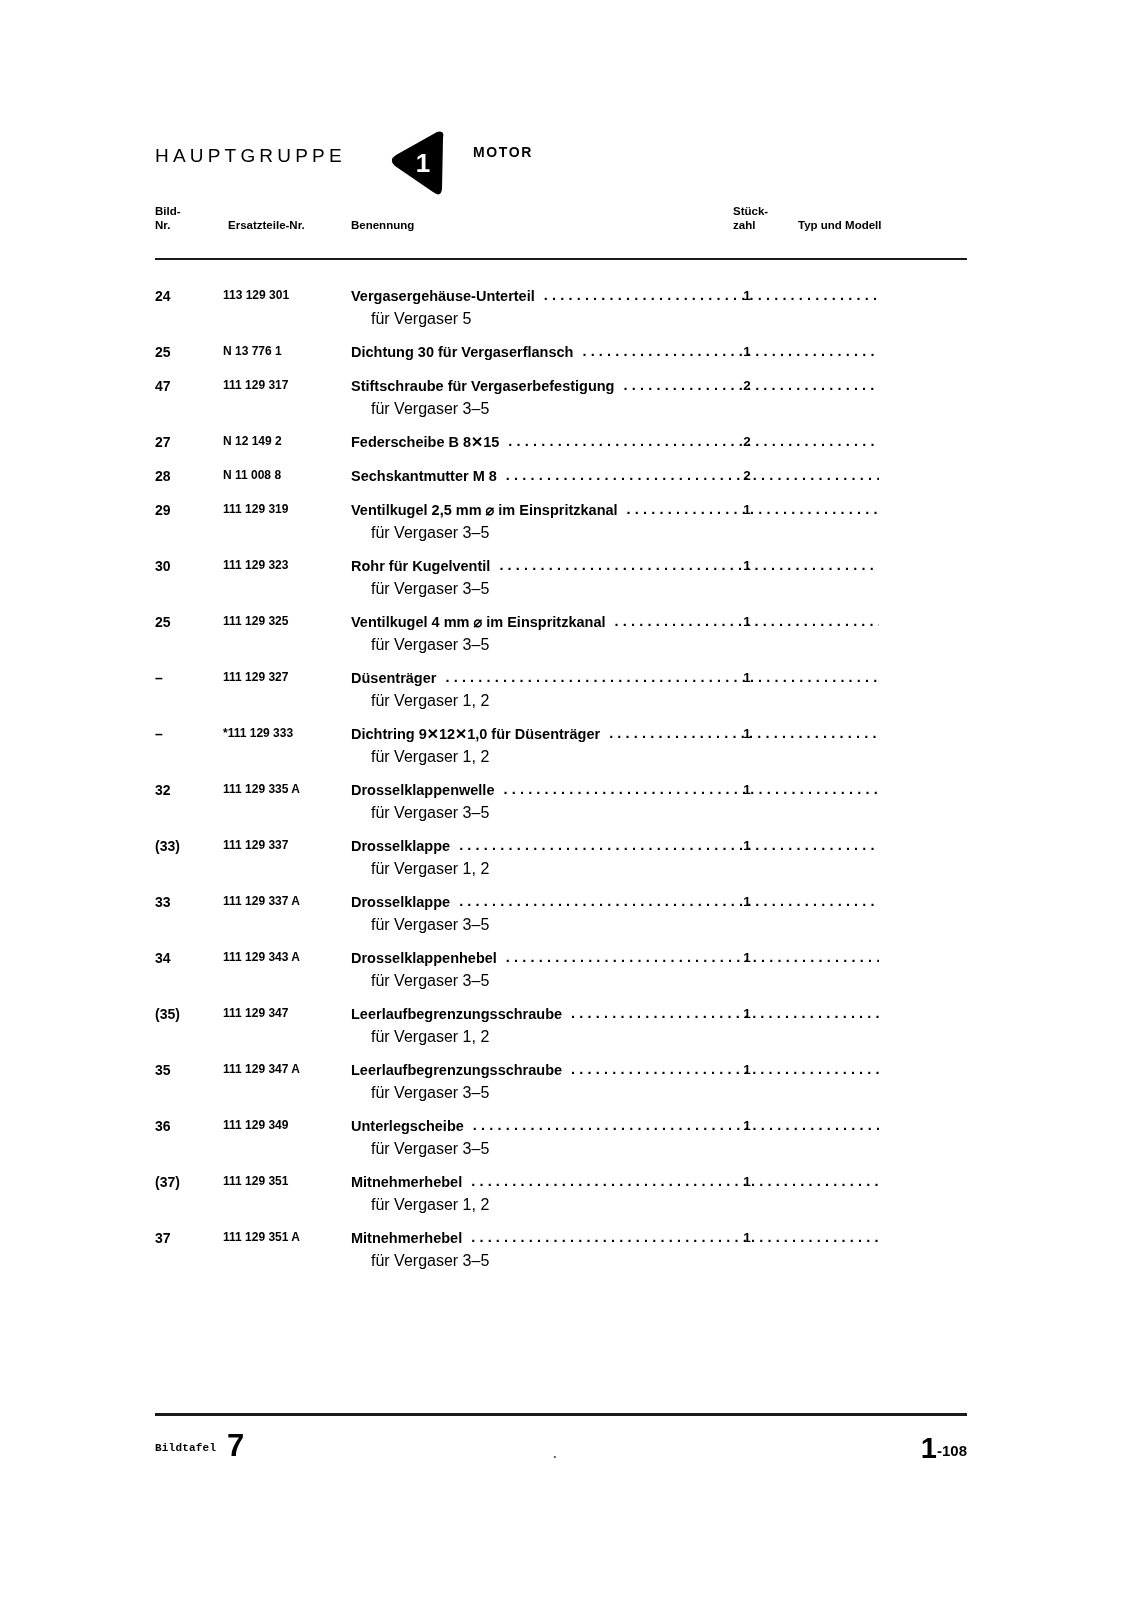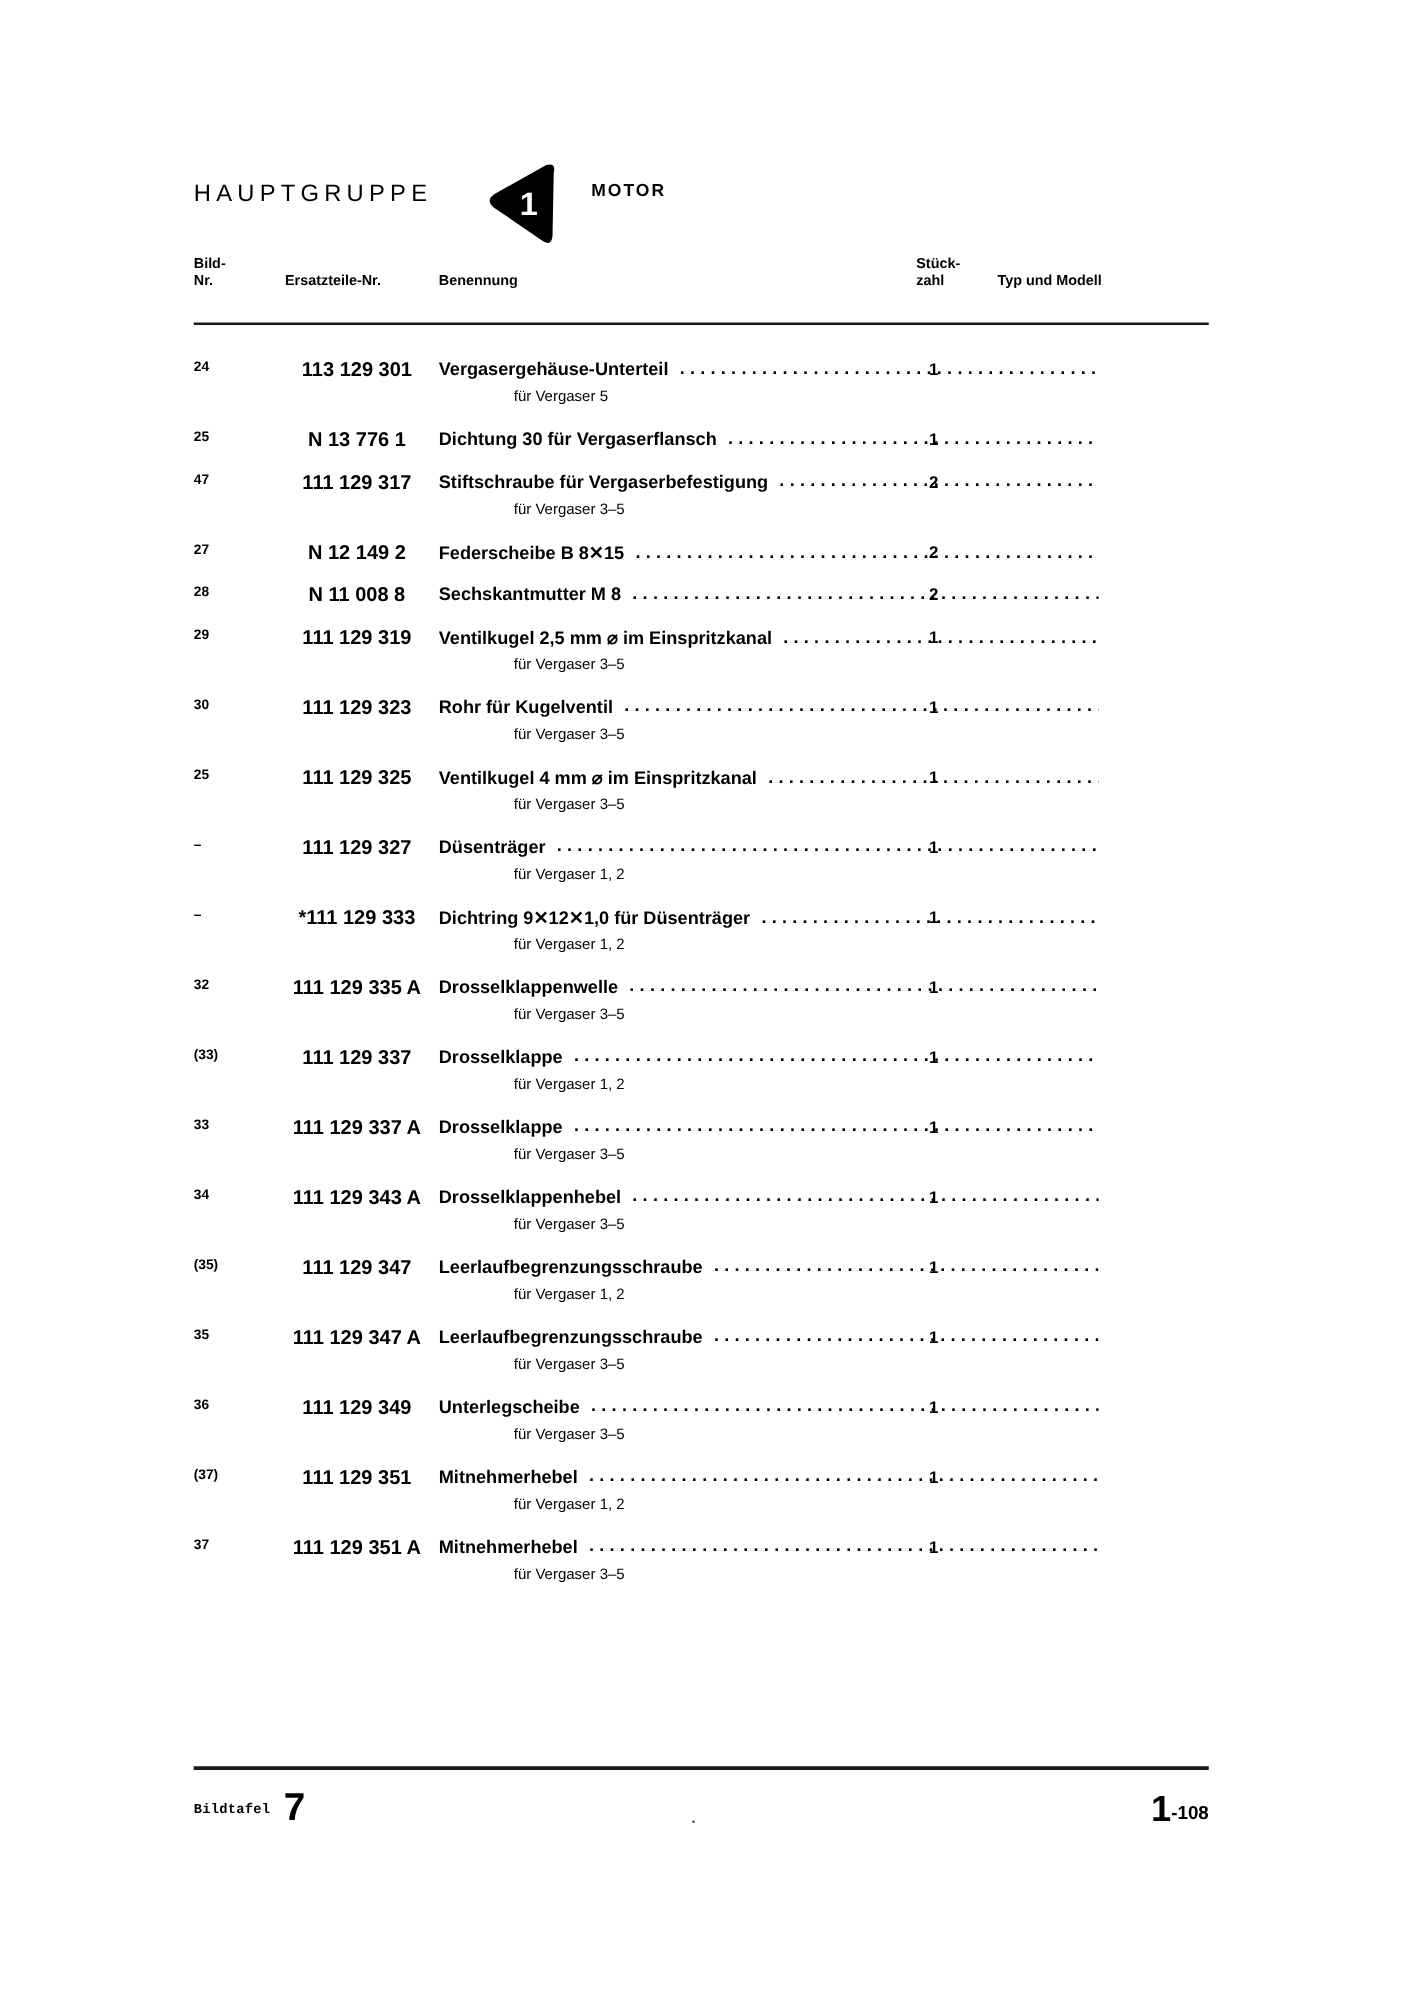--- a/index.html
+++ b/index.html
@@ -109,34 +109,33 @@
   }
   .row-main {
     position: relative;
     height: 22px;
   }
   .c-bild {
     position: absolute;
     left: 0px;
     top: 0px;
     width: 62px;
-    font-size: 11px;
+    font-size: 14px;
     font-weight: bold;
     text-align: left;
     white-space: nowrap;
   }
   .c-part {
     position: absolute;
     left: 68px;
     top: 0px;
     width: 125px;
-    font-size: 16px;
-    font-weight: bold;
-    white-space: nowrap;
-    text-align: center;
+    font-size: 12px;
+    font-weight: bold;
+    white-space: nowrap;
   }
   .c-name-wrap {
     position: absolute;
     left: 196px;
     top: 0px;
     right: 88px;
     height: 20px;
     overflow: hidden;
     display: flex;
     align-items: baseline;
@@ -168,24 +167,23 @@
     font-weight: bold;
   }
   .row-sub {
     position: relative;
     height: 22px;
   }
   .c-sub {
     position: absolute;
     left: 216px;
     top: 0px;
-    font-size: 12px;
+    font-size: 16px;
     font-weight: normal;
     white-space: nowrap;
-    margin-left: 40px;
   }
   .spacer { height: 12px; }
 
   
   .footer {
     position: absolute;
     left: 155px;
     top: 1432px;
     width: 812px;
     height: 40px;

